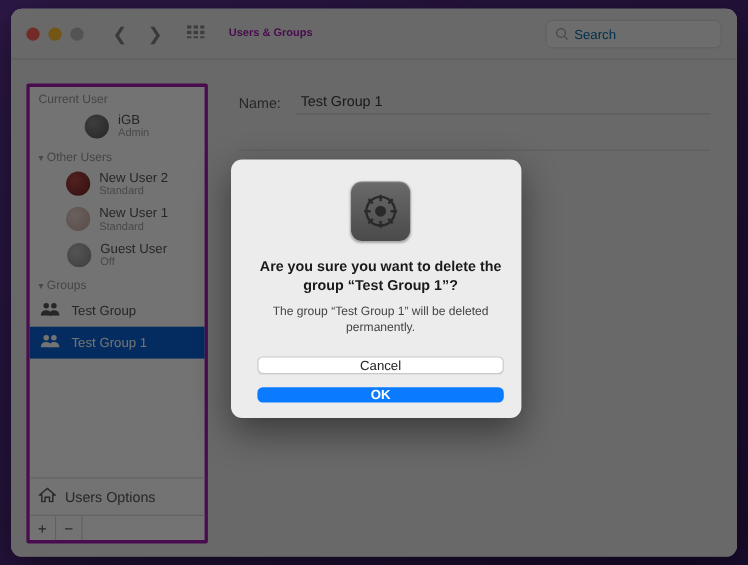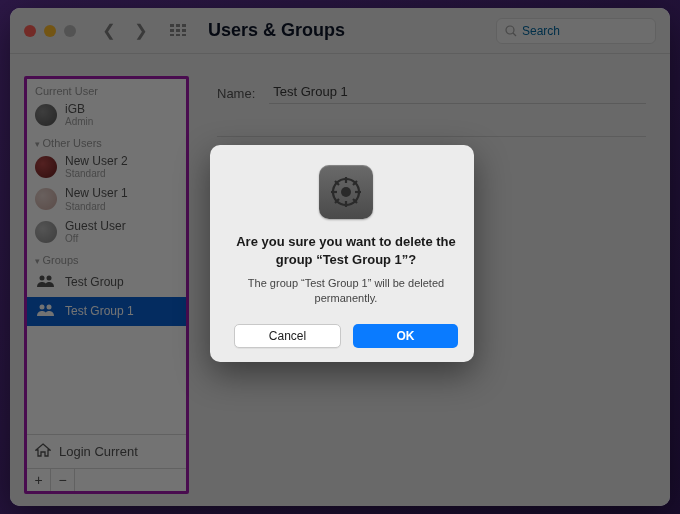--- a/index.html
+++ b/index.html
@@ -25,38 +25,38 @@
       border-bottom: 1px solid #d0d0d0; gap: 12px;
     }
     .traffic { display: flex; gap: 8px; }
     .traffic span { width: 12px; height: 12px; border-radius: 50%; }
     .t-red { background: #ff5f57; }
     .t-yellow { background: #febc2e; }
     .t-green { background: #b8b8b8; }
     .navbtns { display: flex; gap: 10px; margin-left: 10px; color: #808080; }
     .navbtn { width: 22px; text-align: center; font-size: 16px; }
     .gridbtn { color: #808080; font-size: 16px; margin-left: 6px; }
-    .title { font-weight: 600; font-size: 18px; color: #0f172a; margin-left: 10px; }
+    .title { font-weight: 600; font-size: 10px; color: #a21caf; margin-left: 10px; }
     .search {
       margin-left: auto; width: 160px; height: 26px; border-radius: 6px;
       background: #f2f2f2; border: 1px solid #d8d8d8;
       display: flex; align-items: center; padding: 0 8px; color: #0369a1; font-size: 12px;
     }
     .search svg { margin-right: 5px; }
 
     
     .content { flex: 1; display: flex; padding: 22px 14px 12px 14px; gap: 18px; position: relative; }
 
     .sidebar {
       width: 165px; background: #fff; border: 3px solid #a21caf;
       border-radius: 2px; display: flex; flex-direction: column; font-size: 12px;
     }
     .sb-cat { padding: 6px 8px 2px 8px; color: #9a9a9a; font-size: 11px; }
     .sb-caret { font-size: 9px; margin-right: 3px; color: #a0a0a0; }
-    .user-row { display: flex; align-items: center; padding: 4px 8px; gap: 8px; }
+    .user-row { display: flex; align-items: center; padding: 4px 8px; gap: 8px; justify-content: center; }
     .avatar {
       width: 22px; height: 22px; border-radius: 50%;
       background: radial-gradient(circle at 35% 35%, #888, #555);
       flex-shrink: 0;
     }
     .av-red { background: radial-gradient(circle at 35% 35%, #b84a4a, #6a2020); }
     .av-pale { background: radial-gradient(circle at 35% 35%, #e8d5d0, #c9a8a0); }
     .av-grey { background: radial-gradient(circle at 35% 35%, #bbb, #888); }
     .u-text { line-height: 1.1; }
     .u-name { color: #555; font-size: 12px; }
@@ -106,21 +106,21 @@
     }
     .dlg-icon {
       width: 54px; height: 54px; margin: 0 auto 14px auto;
       background: linear-gradient(#6a6a6a, #4a4a4a);
       border-radius: 10px; display: flex; align-items: center; justify-content: center;
       box-shadow: inset 0 1px 1px rgba(255,255,255,.2), 0 1px 2px rgba(0,0,0,.3);
     }
     .dlg-icon svg { width: 36px; height: 36px; }
     .dlg-title { font-weight: 700; font-size: 13px; color: #1a1a1a; line-height: 1.35; margin-bottom: 8px; }
     .dlg-msg { font-size: 11px; color: #444; line-height: 1.35; margin-bottom: 18px; }
-    .dlg-btns { display: flex; gap: 12px; justify-content: flex-start; }
+    .dlg-btns { display: flex; gap: 12px; justify-content: flex-start; flex-direction: column; }
     .btn {
       flex: 1; height: 24px; border-radius: 5px; font-size: 12px;
       display: flex; align-items: center; justify-content: center;
     }
     .btn-cancel { background: #ffffff; border: 1px solid #c8c8c8; color: #222; box-shadow: 0 1px 0 rgba(0,0,0,.05); }
     .btn-ok { background: #0a7bff; color: #fff; font-weight: 700; }
   </style>
 </head>
 <body>
 
@@ -223,21 +223,21 @@
       </div>
 
       <div class="sb-spacer"></div>
       <div class="sb-footer">
         <div class="login-opts">
           <span>
             <svg width="16" height="14" viewBox="0 0 16 14">
                 <path d="M8 1 L15 7 L13 7 L13 13 L10 13 L10 9 L6 9 L6 13 L3 13 L3 7 L1 7 Z" fill="none" stroke="#555" stroke-width="1.3"></path>
               </svg>
           </span>
-          <span>Login Current</span>
+          <span>Users Options</span>
         </div>
         <div class="pm-row">
           <div class="pm-btn">+</div>
           <div class="pm-btn">−</div>
         </div>
       </div>
     </div>
 
     <div class="rightpane">
       <div class="field-row">

